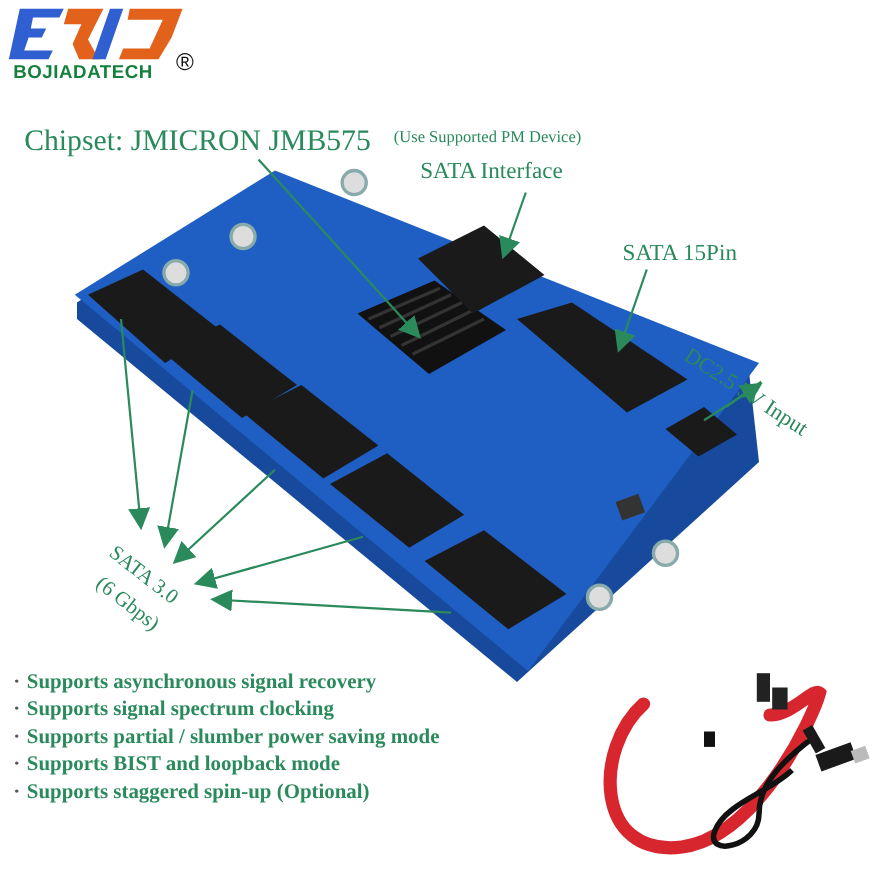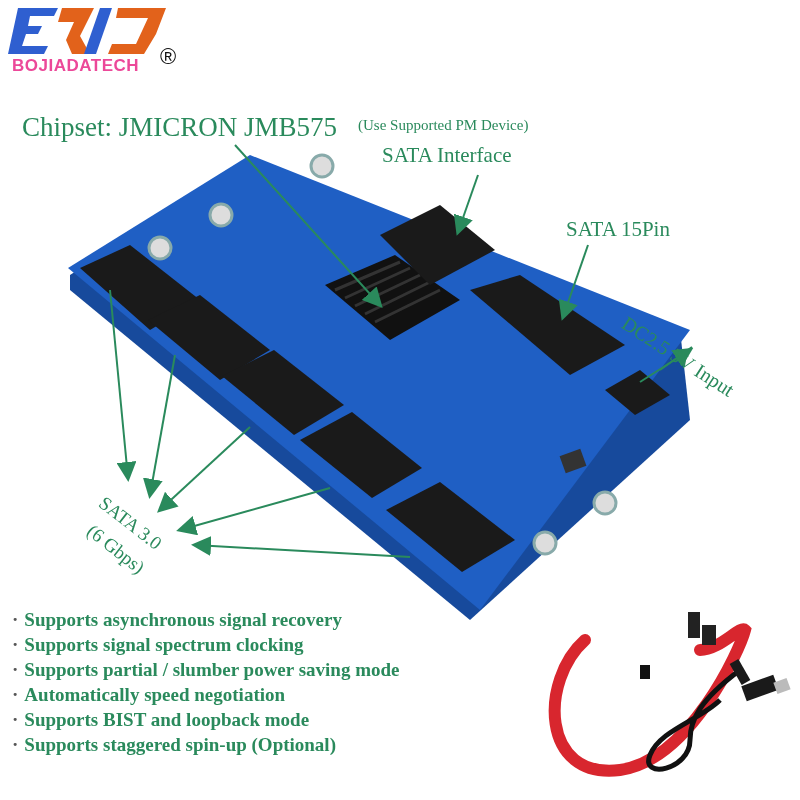--- a/index.html
+++ b/index.html
@@ -1,21 +1,21 @@
 <!DOCTYPE html>
 <html><head>
 <meta charset="utf-8">
 <style>
   html, body { margin:0; padding:0; }
   body { width:800px; height:800px; background:#ffffff; position:relative; overflow:hidden;
          font-family:"Liberation Serif","DejaVu Serif",serif; }
   .abs { position:absolute; }
   .logo-mark { left:8px; top:4px; width:160px; height:50px; }
   .brand { left:12px; top:56px; font-family:"Liberation Sans","DejaVu Sans",sans-serif; font-weight:bold;
-           font-size:17px; letter-spacing:0.5px; color:#ec4899; }
+           font-size:17px; letter-spacing:0.5px; color:#15803d; }
   .reg { left:160px; top:44px; font-family:"Liberation Sans","DejaVu Sans",sans-serif; font-size:22px; color:#111; }
   .lbl { color:#2a8a5c; white-space:nowrap; }
   .chipset { left:22px; top:112px; font-size:27px; }
   .pm { left:358px; top:117px; font-size:15px; }
   .sata-if { left:382px; top:143px; font-size:21px; }
   .sata15 { left:524px; top:217px; font-size:21px;margin-left:42px; }
   .dc { left:630px; top:312px; font-size:20px; transform:rotate(33deg); transform-origin:left top; }
   .sata3 { left:108px; top:492px; font-size:19px; transform:rotate(38deg); transform-origin:left top; }
   .gbps { left:96px; top:520px; font-size:19px; transform:rotate(38deg); transform-origin:left top; }
   .features { left:12px; top:607px; margin:0; padding:0; list-style:none;font-weight:bold; }
@@ -105,16 +105,15 @@
 <div class="abs lbl sata-if">SATA Interface</div>
 <div class="abs lbl sata15">SATA 15Pin</div>
 <div class="abs lbl dc">DC2.5 5V Input</div>
 <div class="abs lbl sata3">SATA 3.0</div>
 <div class="abs lbl gbps">(6 Gbps)</div>
 
 <ul class="abs features">
   <li><span class="dot">·</span><span>Supports asynchronous signal recovery</span></li>
   <li><span class="dot">·</span><span>Supports signal spectrum clocking</span></li>
   <li><span class="dot">·</span><span>Supports partial / slumber power saving mode</span></li>
-  <li><span class="dot">·</span><span>Automatically speed negotiation</span></li>
   <li><span class="dot">·</span><span>Supports BIST and loopback mode</span></li>
   <li><span class="dot">·</span><span>Supports staggered spin-up (Optional)</span></li>
 </ul>
 
 </body></html>

